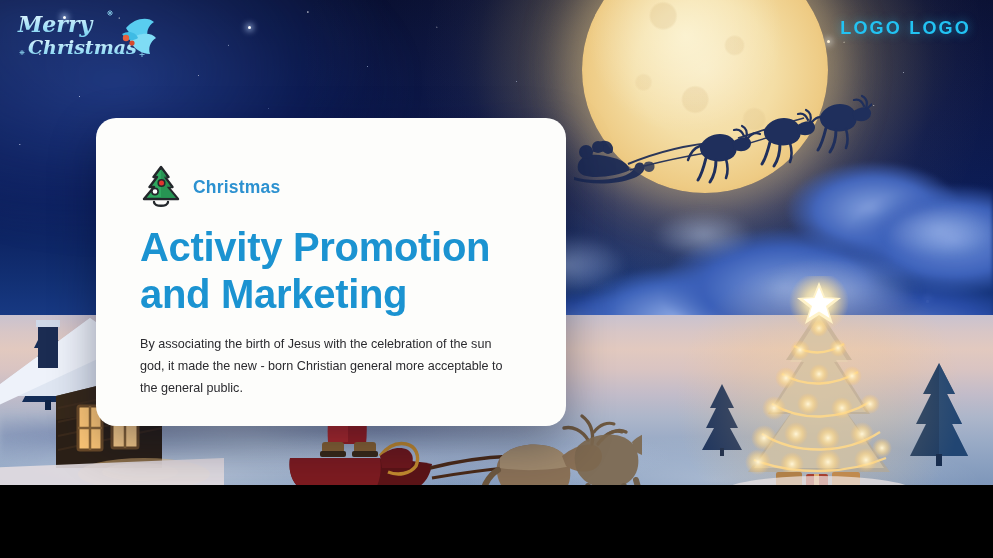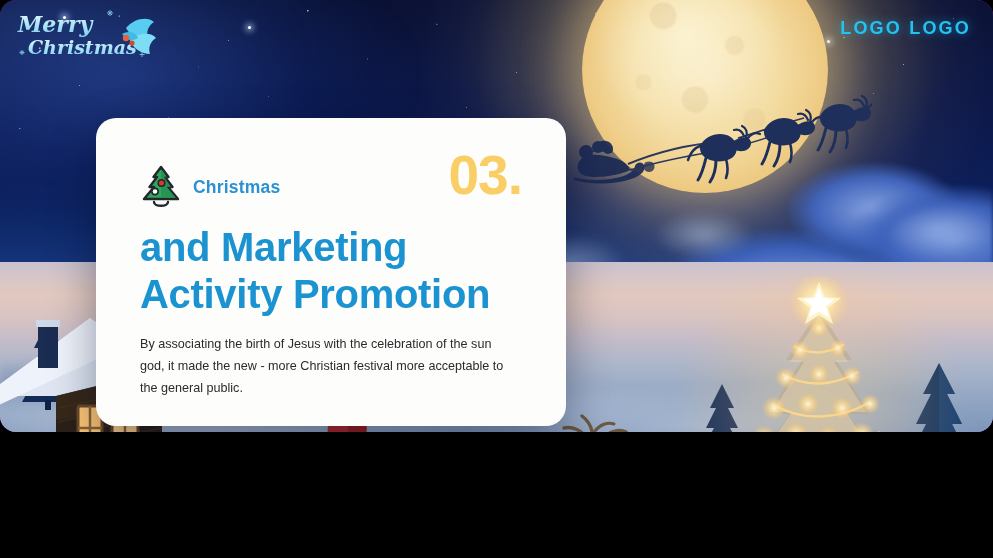--- a/index.html
+++ b/index.html
@@ -5,24 +5,23 @@
   * { margin:0; padding:0; box-sizing:border-box; }
   html,body{ background:#000; }
   body{
     width:993px; height:558px; overflow:hidden;
     font-family:"Liberation Sans", sans-serif;
   }
 
   
   .slide{
     position:relative;
-    width:993px; height:432px;
+    width:993px; height:485px;
     overflow:hidden;
     background:#a21caf;
-    border-radius:16px;
   }
 
   
   .scene{ position:absolute; inset:0; overflow:hidden; }
 
   
   .sky{
     position:absolute; inset:0;
     background:
       radial-gradient(ellipse 560px 340px at 71% 12%, rgba(120,110,70,.55) 0%, rgba(40,45,90,.22) 45%, rgba(0,0,0,0) 72%),
@@ -522,24 +521,23 @@
             </g>
             <path d="M21 5 L27 13.6 L24 13.6 L31 23 L27 23 L36 34 L21 34 Z" fill="#268E50" opacity=".8"></path>
             <circle cx="21.5" cy="19" r="3.3" fill="#E0352F" stroke="#23272b" stroke-width="1.6"></circle>
             <circle cx="15" cy="27.5" r="3.1" fill="#FFFFFF" stroke="#23272b" stroke-width="1.6"></circle>
             <path d="M14 38 C14 43 28 43 28 38" fill="none" stroke="#23272b" stroke-width="2.4" stroke-linecap="round"></path>
           </svg>
         </span>
         <span class="tag-label">Christmas</span>
       </div>
 
-      <div class="step-number">03.</div>
     </div>
 
     <div class="headline">
+      <div>Activity Promotion</div>
       <div>and Marketing</div>
-      <div>Activity Promotion</div>
-    </div>
-
-    <p class="body-copy">By associating the birth of Jesus with the celebration of the sun god, it made the new - more Christian festival more acceptable to the general public.</p>
+    </div>
+
+    <p class="body-copy">By associating the birth of Jesus with the celebration of the sun god, it made the new - born Christian general more acceptable to the general public.</p>
   </div>
 
 </div>
 
 </body></html>

